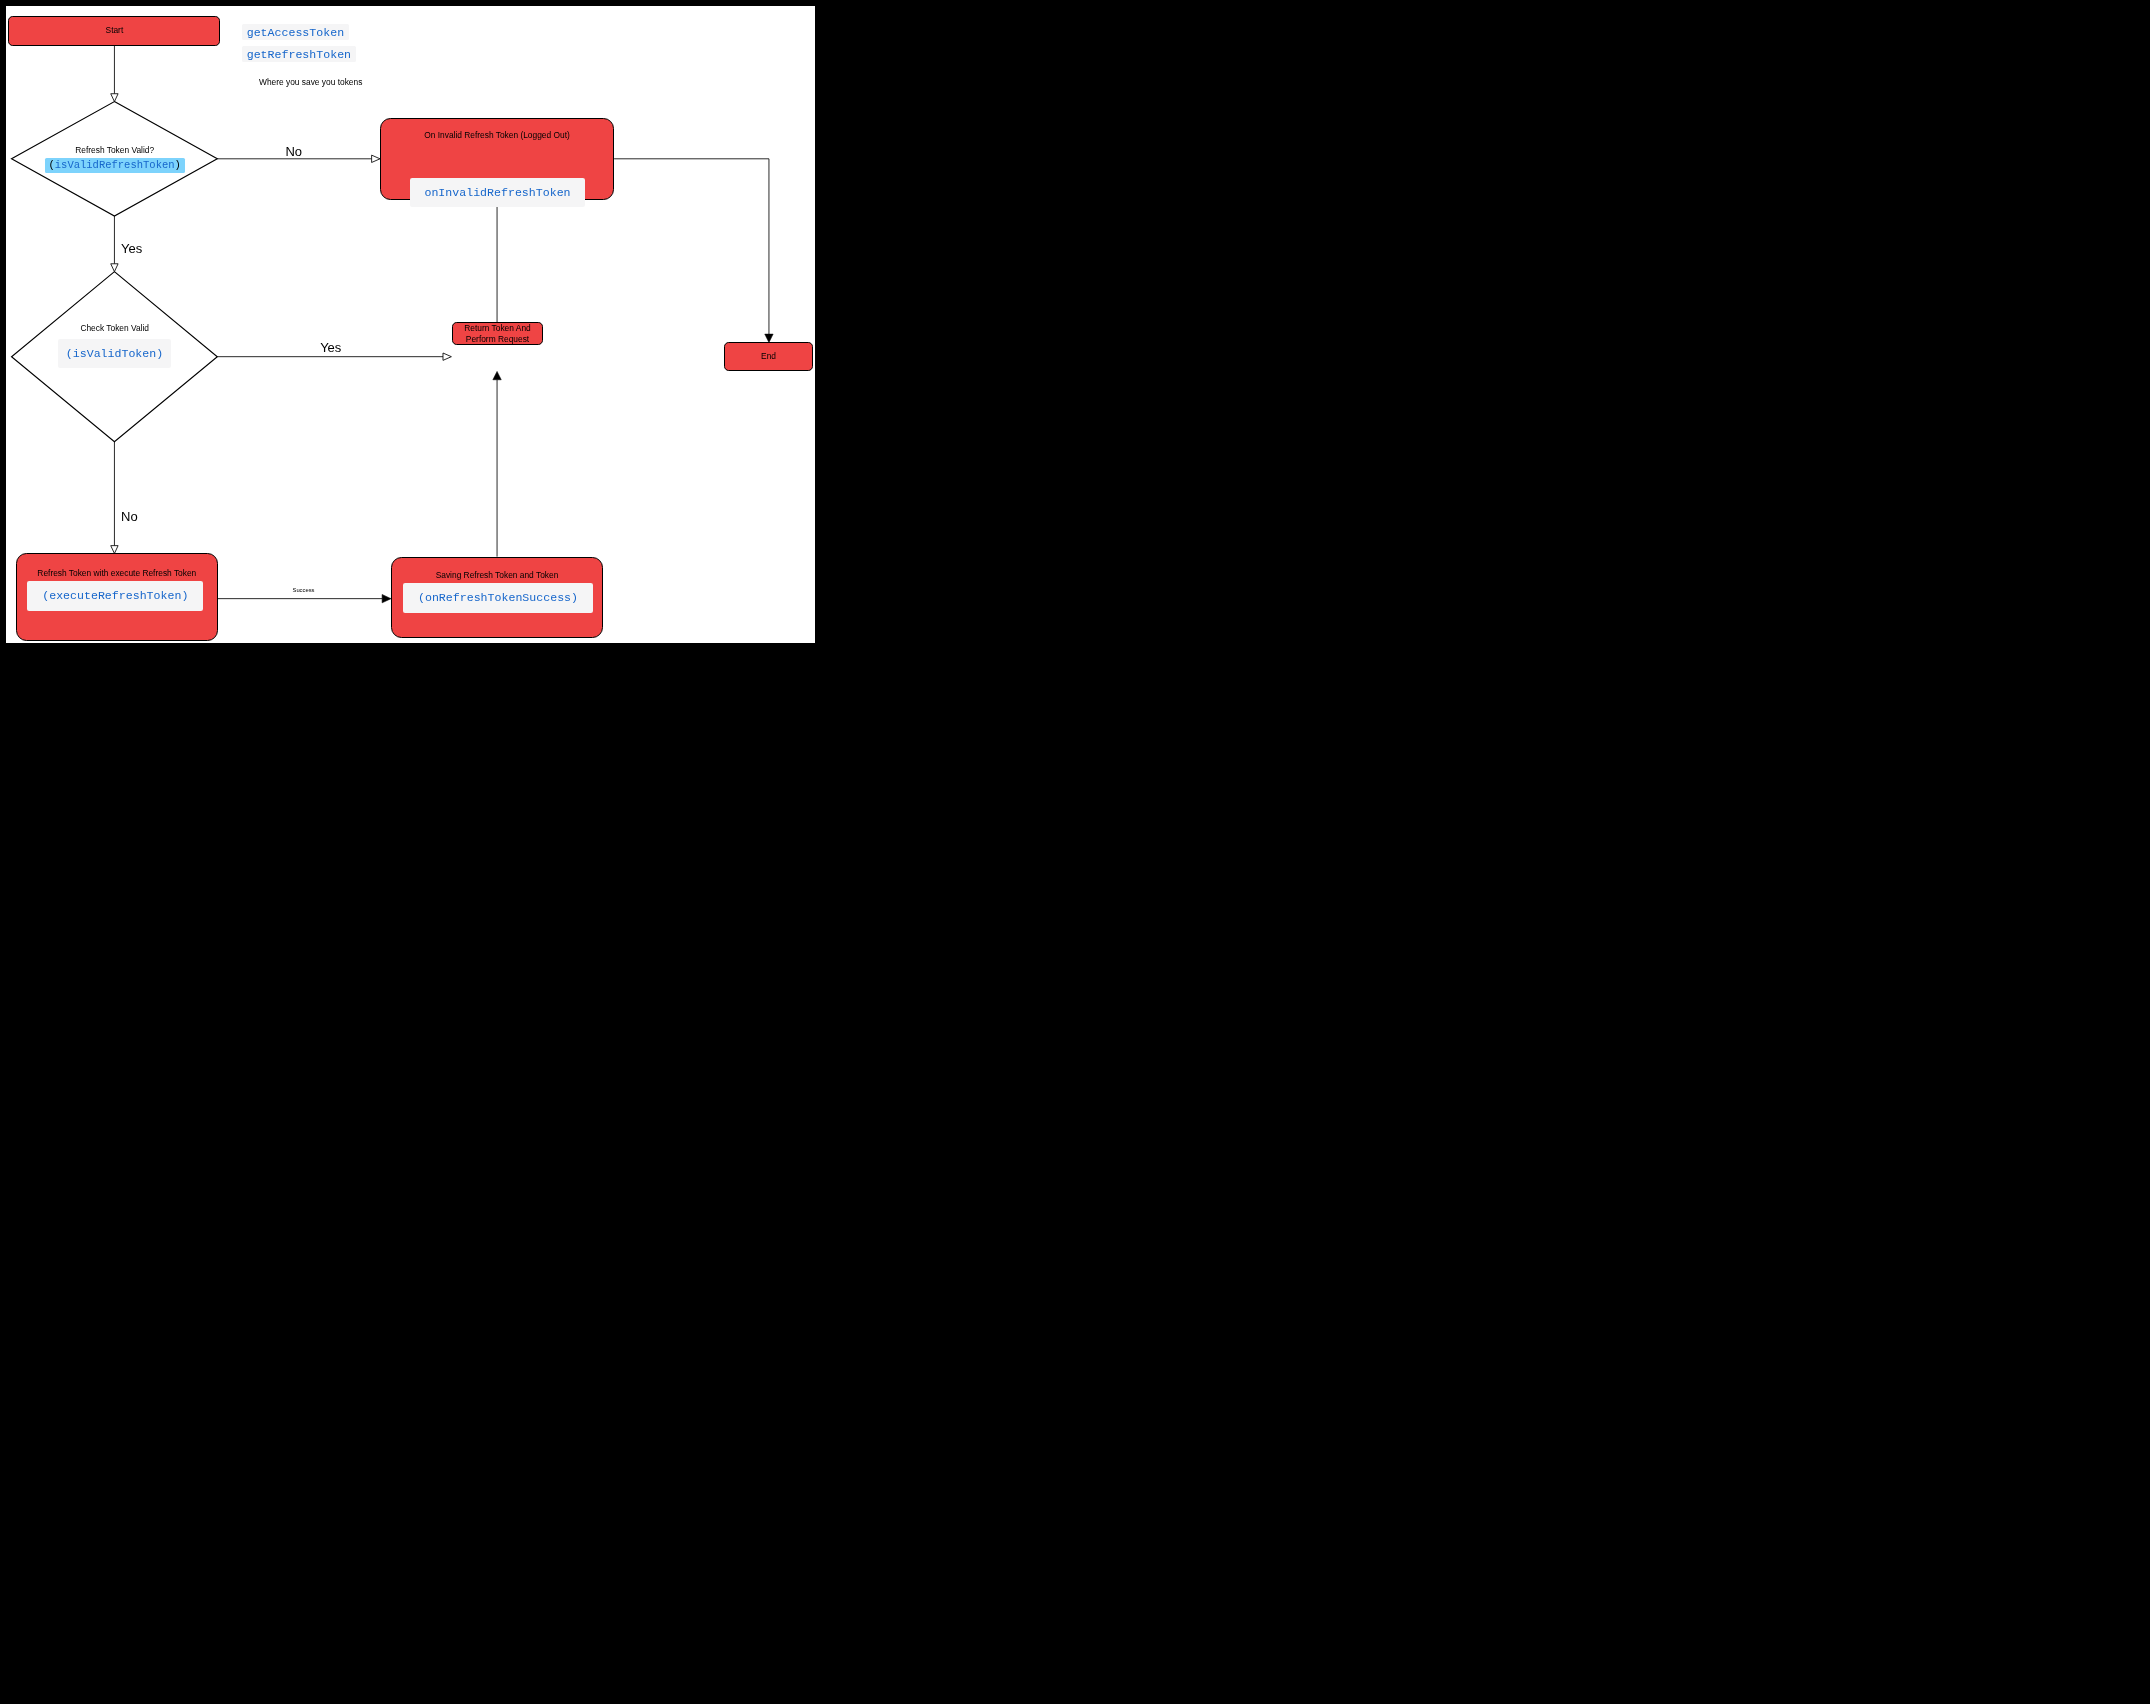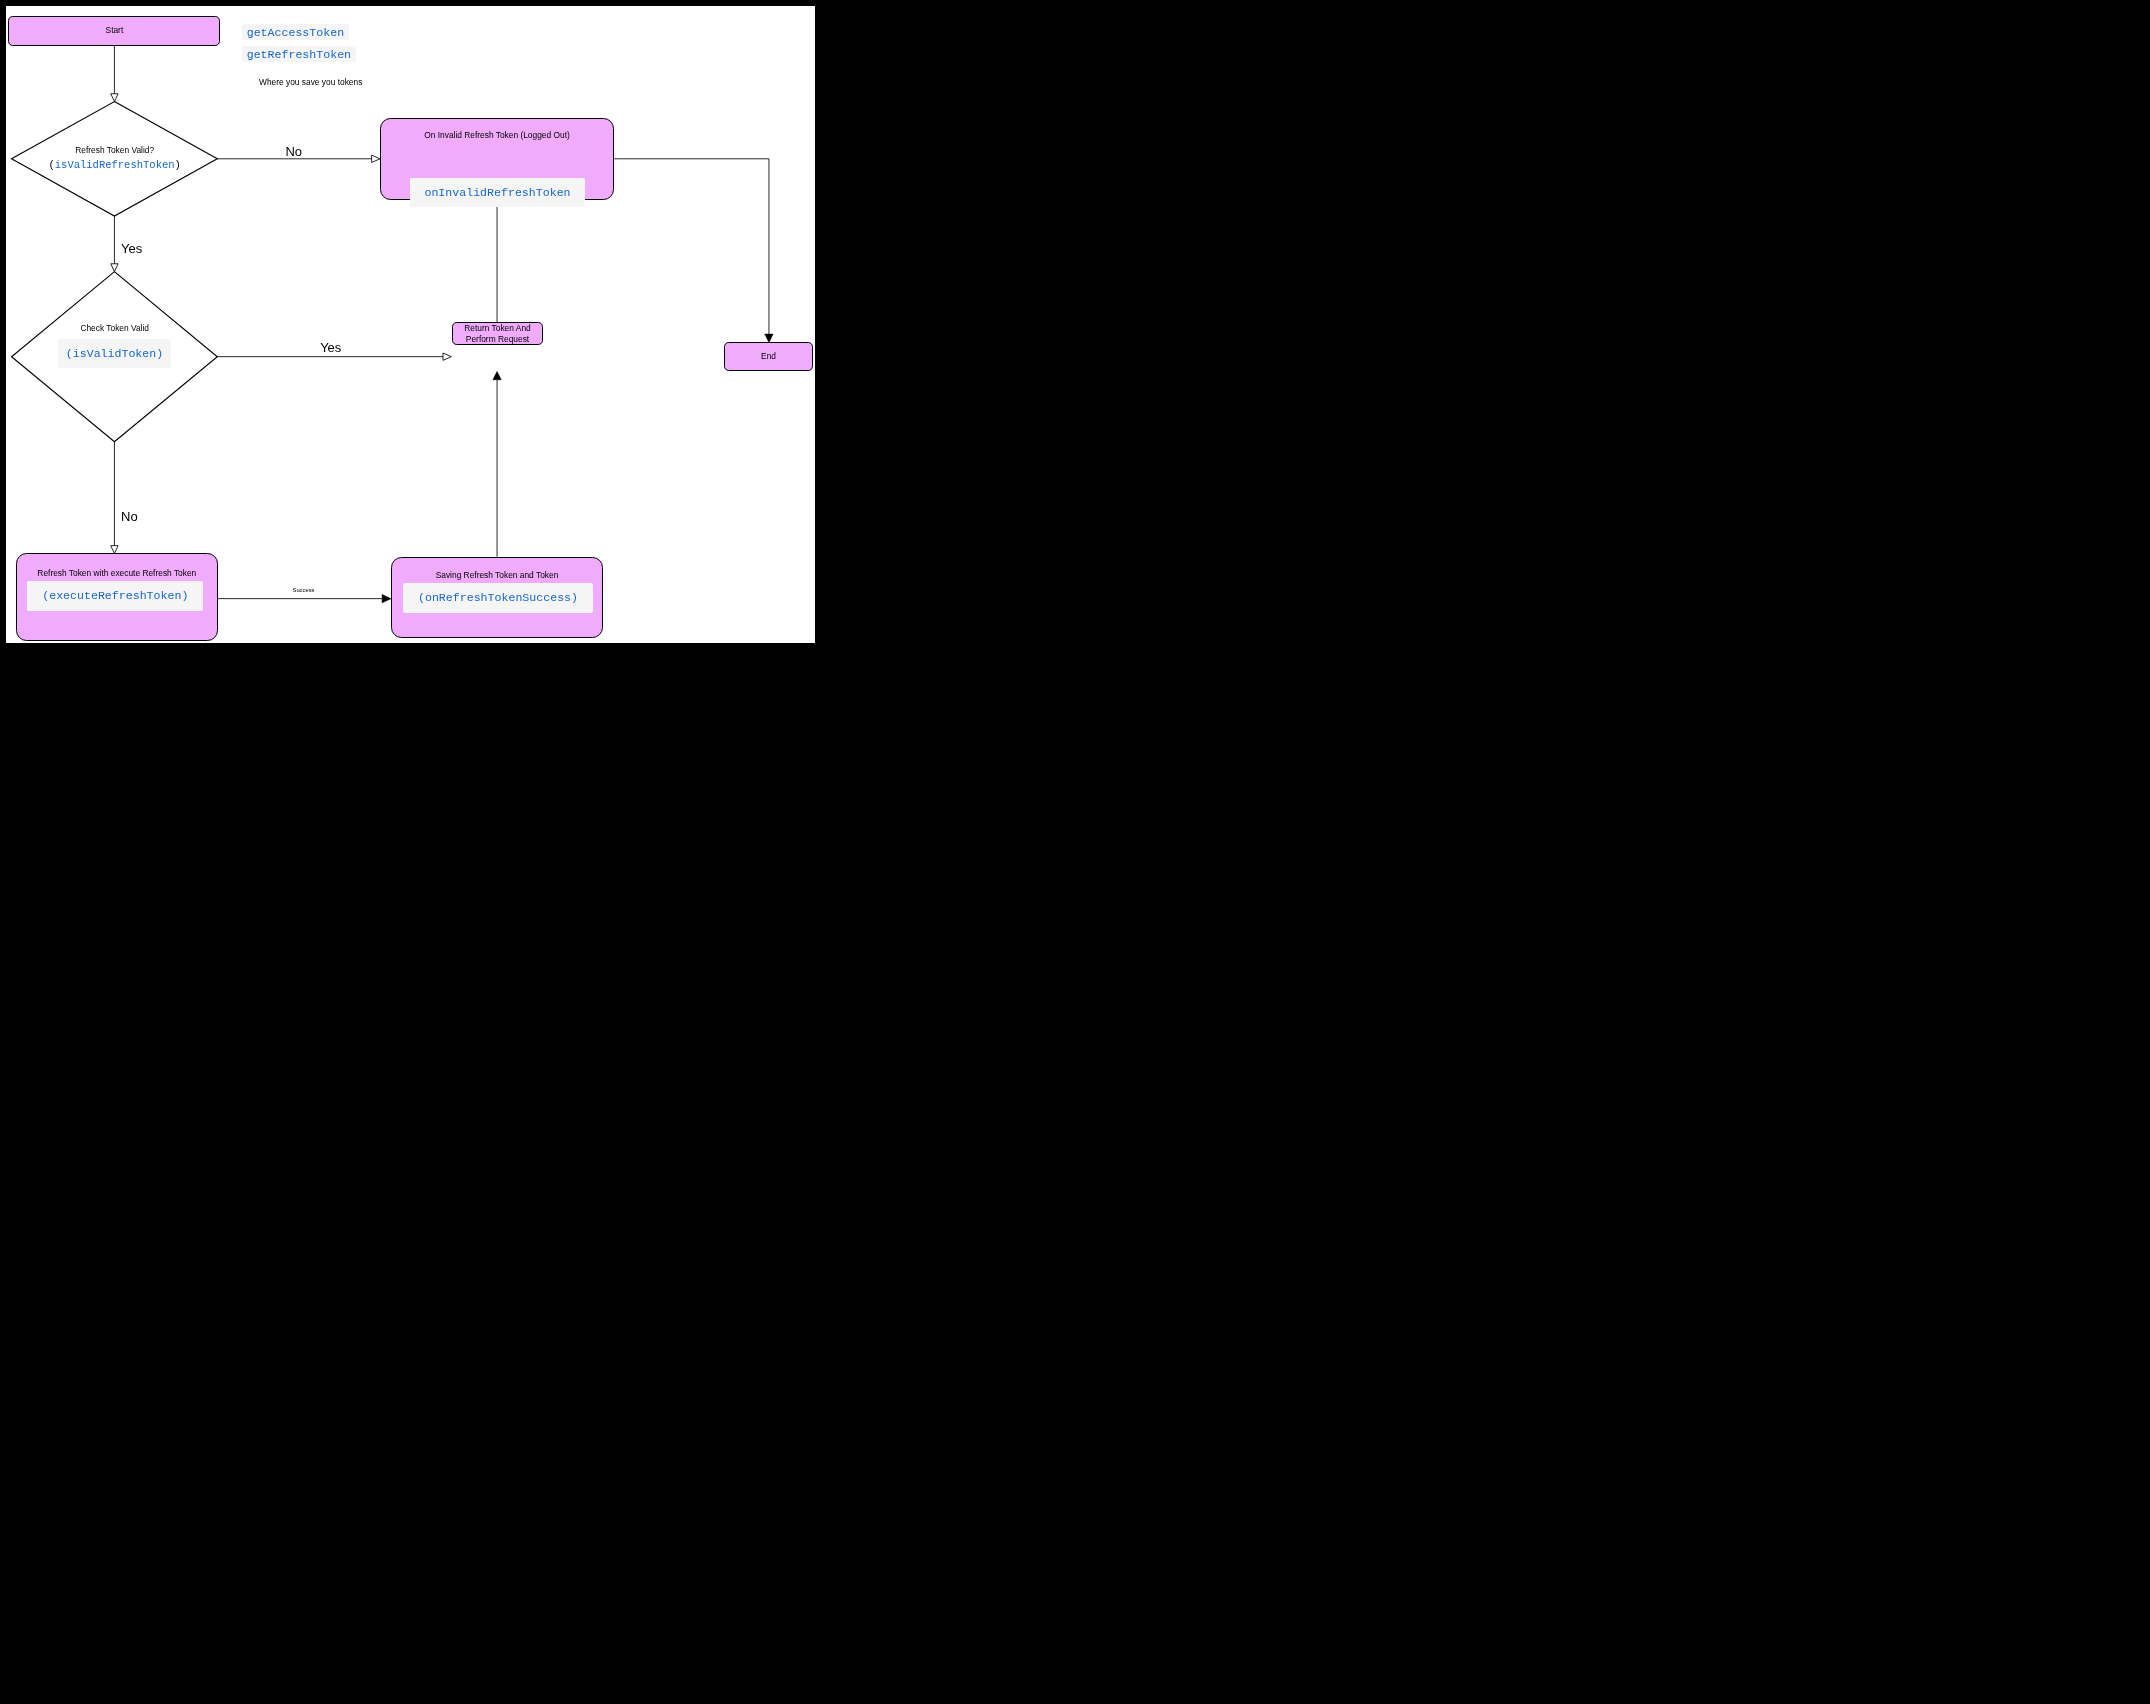--- a/index.html
+++ b/index.html
@@ -4,32 +4,32 @@
 <style>
   html,body{margin:0;padding:0;background:#000;}
   .stage{position:relative;width:823px;height:653px;background:#000000;overflow:hidden;
          font-family:"Liberation Sans",sans-serif;color:#000;}
   .canvas{position:absolute;left:6.3px;top:5.8px;width:809px;height:637px;background:#ffffff;}
   svg.wires{position:absolute;left:0;top:0;width:823px;height:653px;pointer-events:none;}
   svg.wires line{stroke:#000;stroke-width:1.6;}
   svg.wires polygon.diamond{fill:#fff;stroke:#000;stroke-width:2.2;}
   svg.wires polygon.head-open{fill:#fff;stroke:#000;stroke-width:1.6;}
   svg.wires polygon.head-solid{fill:#000;stroke:#000;stroke-width:1;}
-  .box{position:absolute;box-sizing:border-box;background:#f0abfc;border:1.3px solid #000;
+  .box{position:absolute;box-sizing:border-box;background:#ef4444;border:1.3px solid #000;
        display:flex;align-items:center;justify-content:center;text-align:center;
        font-size:8.4px;line-height:1.3;}
   .rounded-sm{border-radius:4.7px;}
   .rounded-lg{border-radius:10.5px;}
   .big{display:block;}
   .box-title{position:absolute;left:0;right:0;text-align:center;font-size:8.4px;}
   .chip{background:#f5f5f6;color:#1666cb;font-family:"Liberation Mono",monospace;
         display:flex;align-items:center;justify-content:center;font-size:11.6px;}
   .chip-abs{position:absolute;border-radius:2.1px;}
   .dlabel{position:absolute;text-align:center;font-size:8.4px;}
-  .dcode{display:inline-block;background:#ffffff;font-family:"Liberation Mono",monospace;
+  .dcode{display:inline-block;background:#7dd3fc;font-family:"Liberation Mono",monospace;
          padding:1.6px 3.7px;border-radius:1.6px;margin-top:2.6px;font-size:10.5px;color:#1666cb;}
   .dcode .paren{color:#000;}
   .dcode2{position:absolute;border-radius:2.1px;}
   .note-chip{position:absolute;background:#f5f5f6;color:#1666cb;
              font-family:"Liberation Mono",monospace;font-size:11.6px;padding:1.6px 4.7px;border-radius:1.6px;}
   .note-plain{position:absolute;font-size:8.4px;color:#000;}
   .edge-label{position:absolute;font-size:13px;color:#000;}
   .edge-label.small{font-size:5.8px;}
   .center{text-align:center;}
 </style>

